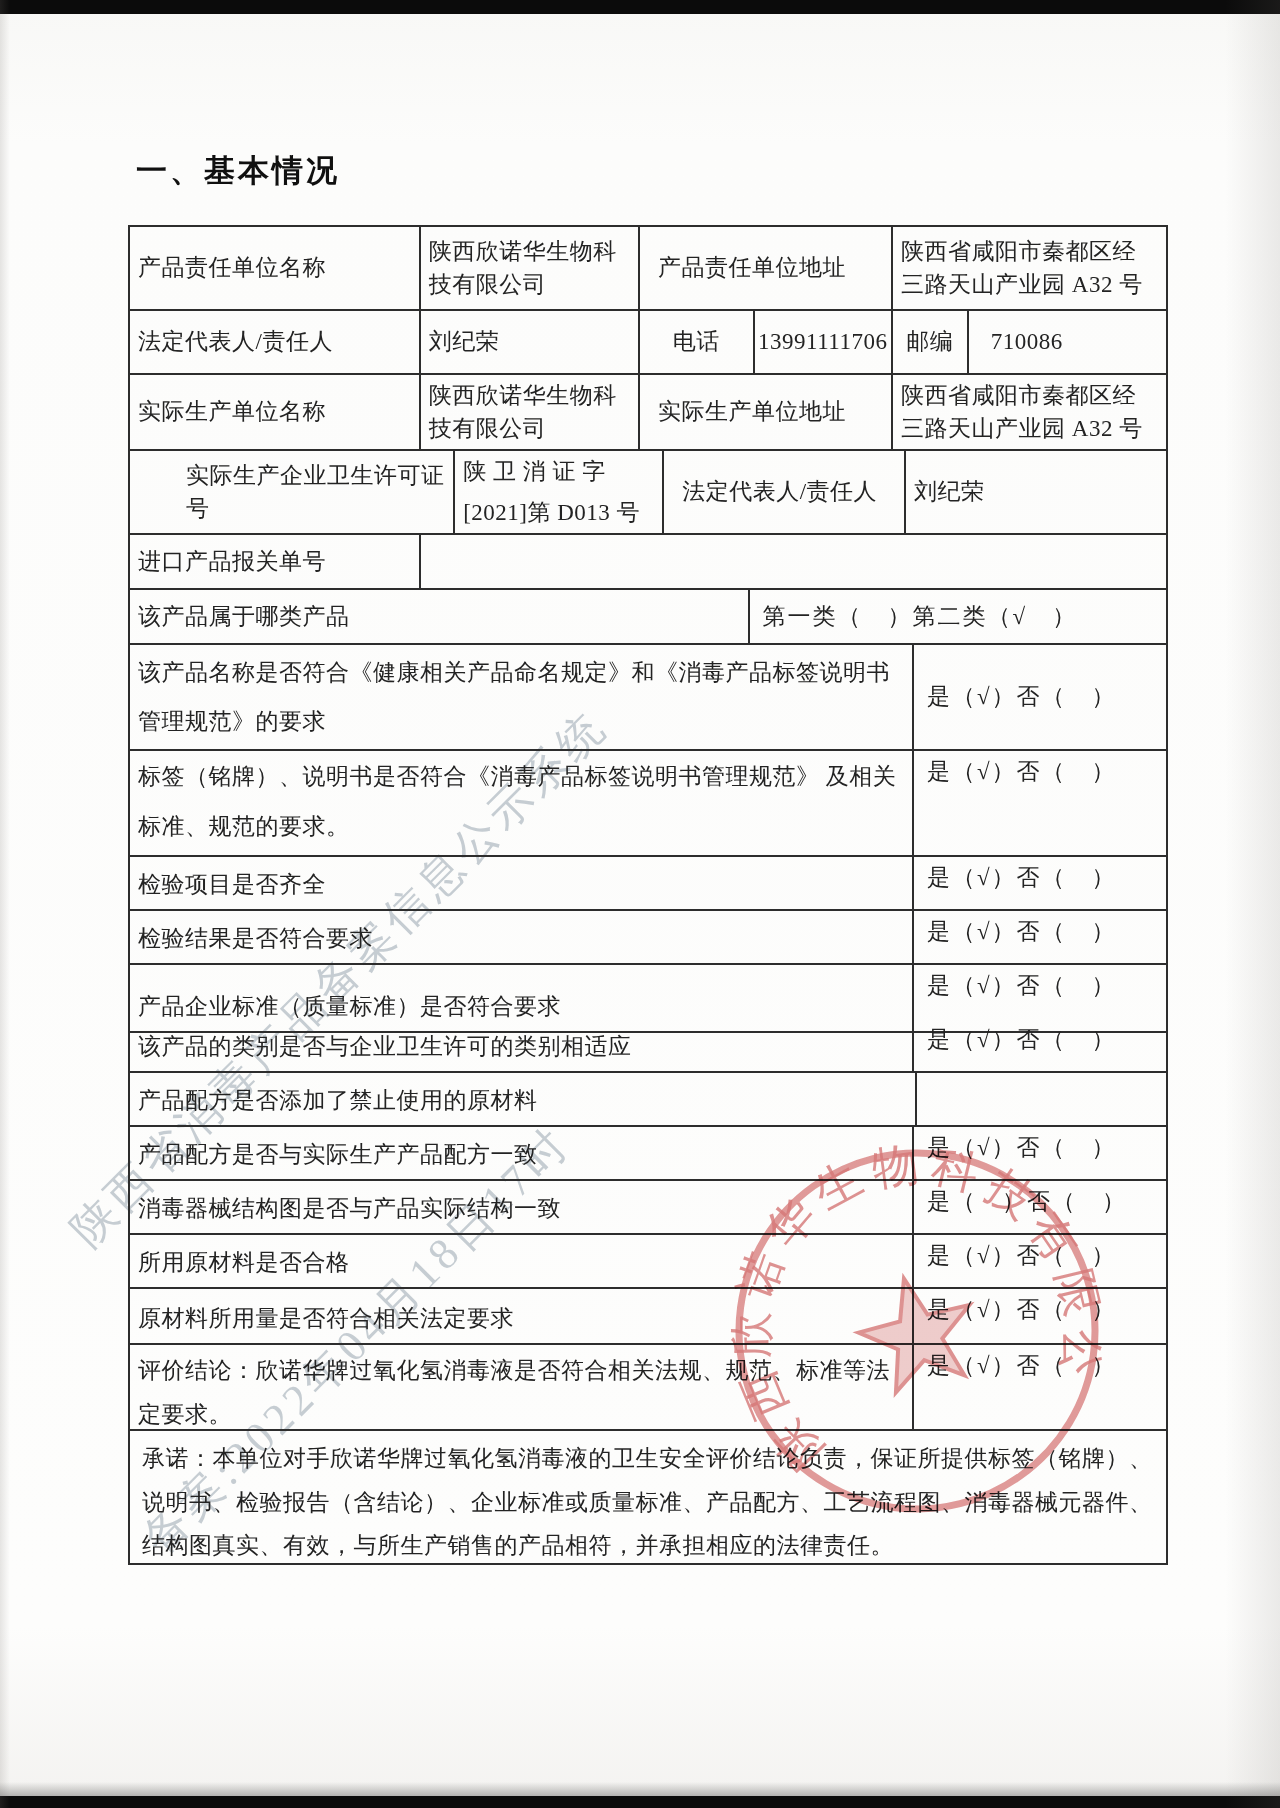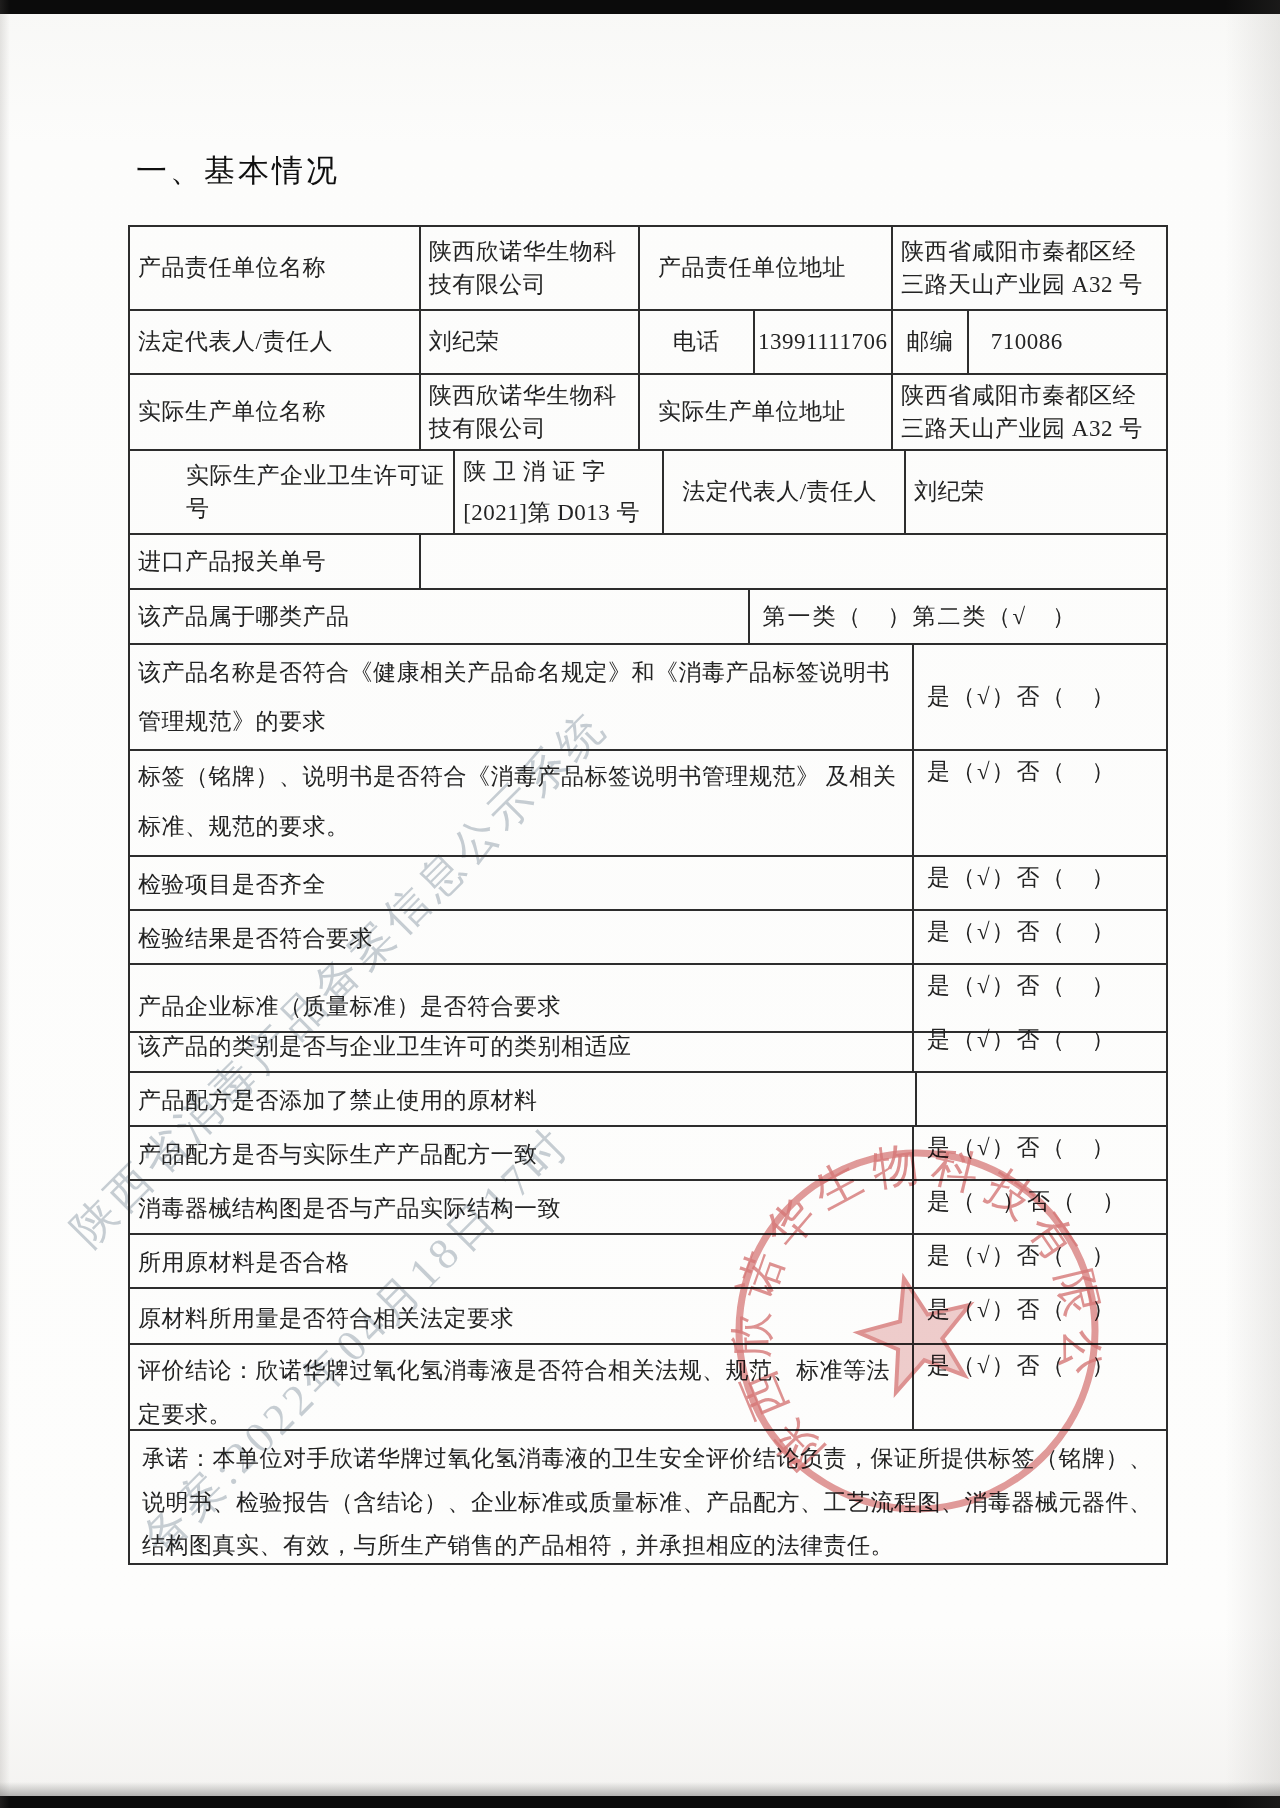--- a/index.html
+++ b/index.html
@@ -20,21 +20,21 @@
   .edge-right{position:absolute;top:0;right:0;width:55px;height:1808px;
     background:linear-gradient(90deg,rgba(0,0,0,0) 0%,rgba(120,115,110,.14) 100%);}
   .edge-left{position:absolute;top:0;left:0;width:10px;height:1808px;
     background:linear-gradient(90deg,rgba(120,115,110,.18) 0%,rgba(0,0,0,0) 100%);}
   .edge-bottom{position:absolute;left:0;bottom:12px;width:1280px;height:14px;
     background:linear-gradient(180deg,rgba(0,0,0,0) 0%,rgba(60,60,60,.35) 100%);}
 
   .doc-title{
     position:absolute;left:136px;top:150px;
     font-family:"Liberation Sans","DejaVu Sans",sans-serif;
-    font-weight:normal;font-size:31px;letter-spacing:3px;color:#101010;
+    font-weight:bold;font-size:31px;letter-spacing:3px;color:#101010;
   }
 
   .wm{
     position:absolute;white-space:nowrap;
     transform:rotate(-45deg);transform-origin:left bottom;
     font-size:44px;letter-spacing:5px;
     color:rgba(134,148,161,.46);
     font-family:"Liberation Serif","DejaVu Serif",serif;
     pointer-events:none;
   }

